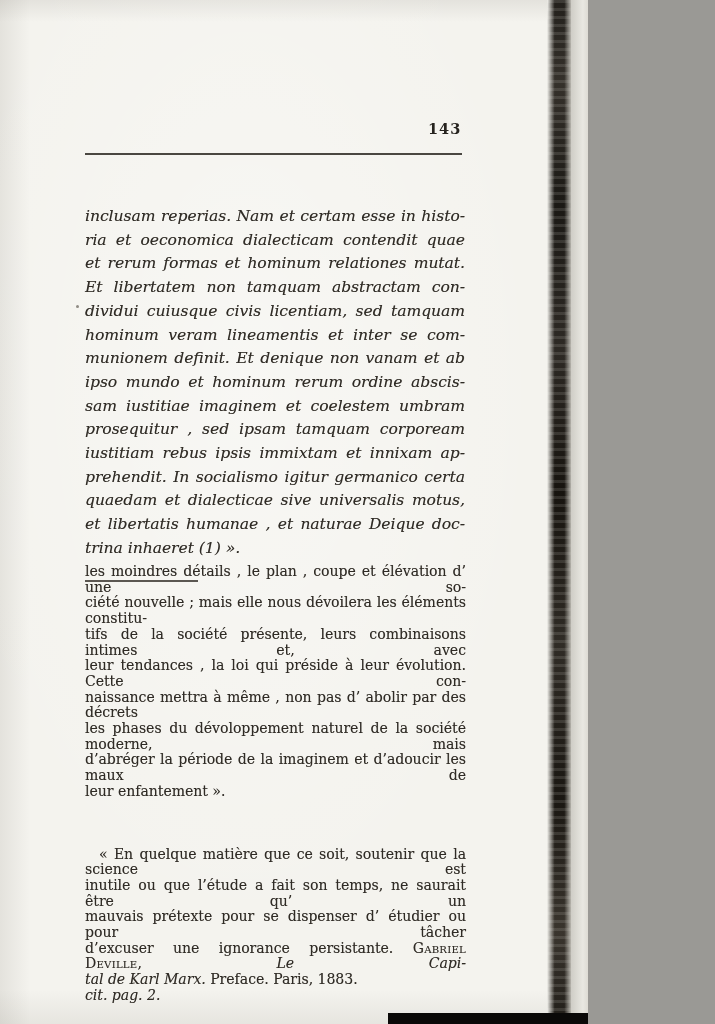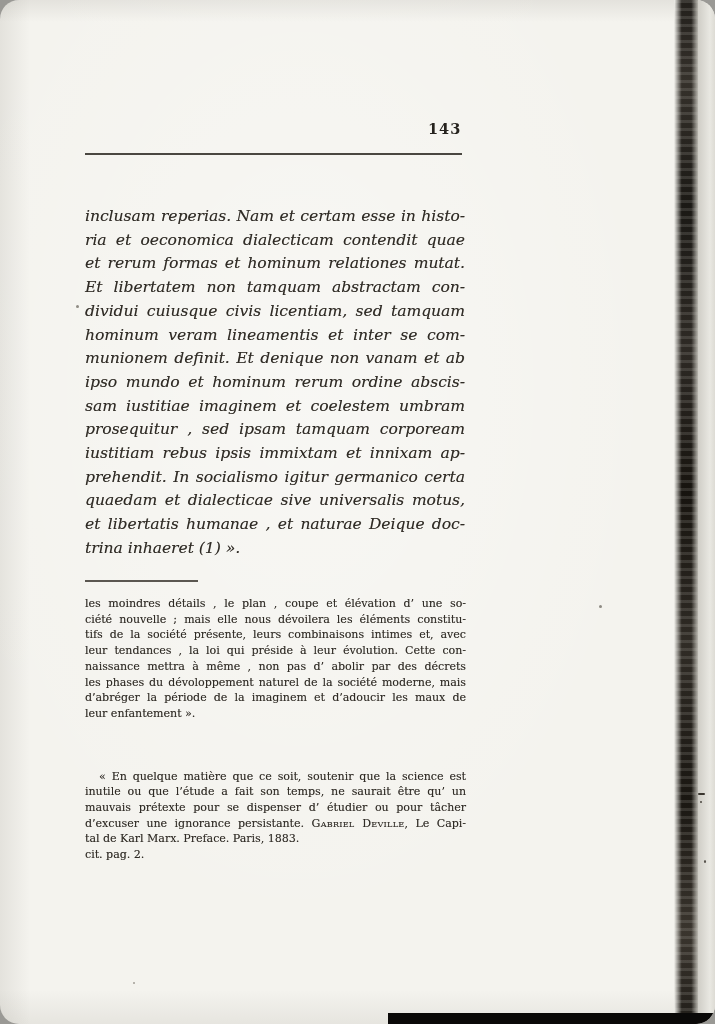--- a/index.html
+++ b/index.html
@@ -5,30 +5,29 @@
 <style>
   * { box-sizing: border-box; }
   html, body { margin: 0; padding: 0; }
   body {
     width: 715px; height: 1024px;
     background: #9a9995;
     font-family: "DejaVu Serif", serif;
   }
   .page {
     position: relative;
-    width: 715px; height: 1024px;
+    width: 588px; height: 1024px;
     overflow: hidden;
     background-color: #f4f3ee;
     background-image:
       radial-gradient(ellipse at 42% 38%, rgba(255,255,255,0.35), rgba(0,0,0,0) 62%),
       linear-gradient(to right, rgba(110,105,95,0.12), rgba(0,0,0,0) 30px),
       linear-gradient(to bottom, rgba(110,105,95,0.12), rgba(0,0,0,0) 22px),
       linear-gradient(to top, rgba(110,105,95,0.10), rgba(0,0,0,0) 34px);
     color: #2f2b25;
-    border-radius: 19px;
   }
 
   
   .band {
     position: absolute; top: 0; right: 17px; width: 24px; height: 1024px;
     background-image:
       linear-gradient(to right, rgba(244,243,238,1) 0, rgba(244,243,238,0) 32%, rgba(244,243,238,0) 72%, rgba(208,206,198,0.85) 100%),
       repeating-linear-gradient(to bottom, rgba(250,248,240,0.12) 0 3px, rgba(0,0,0,0) 3px 8px),
       linear-gradient(to bottom,
         #23201c 0%, #35312b 8%, #1b1915 20%, #2e2a25 34%,
@@ -74,30 +73,30 @@
   .mline.last { text-align-last: left; }
 
   
   .footnote-rule {
     position: absolute; left: 85px; top: 580px; width: 113px; height: 1.5px;
     background: rgba(52,48,41,0.8);
   }
 
   
   .foot {
-    position: absolute; left: 85px; top: 596px; width: 381px;
-    font-size: 11px;
+    position: absolute; left: 85px; top: 564px; width: 381px;
+    font-size: 14px;
     line-height: 15.7px;
     text-shadow: 0.2px 0.2px 0.2px rgba(47,43,37,0.4);
   }
   .fline { text-align: justify; text-align-last: justify; }
   .fline.last { text-align-last: left; }
   .fline.indent { text-indent: 14px; margin-top: 47px; }
   .sc { font-variant: small-caps; letter-spacing: 0.3px; }
-  .it { }
+  .it { font-style: italic; }
 </style>
 </head>
 <body>
 
 <div class="page">
 
   <div class="band"></div>
   <div class="band-right"></div>
   <div class="bottom-bar"></div>
   <div class="speck s1"></div>

